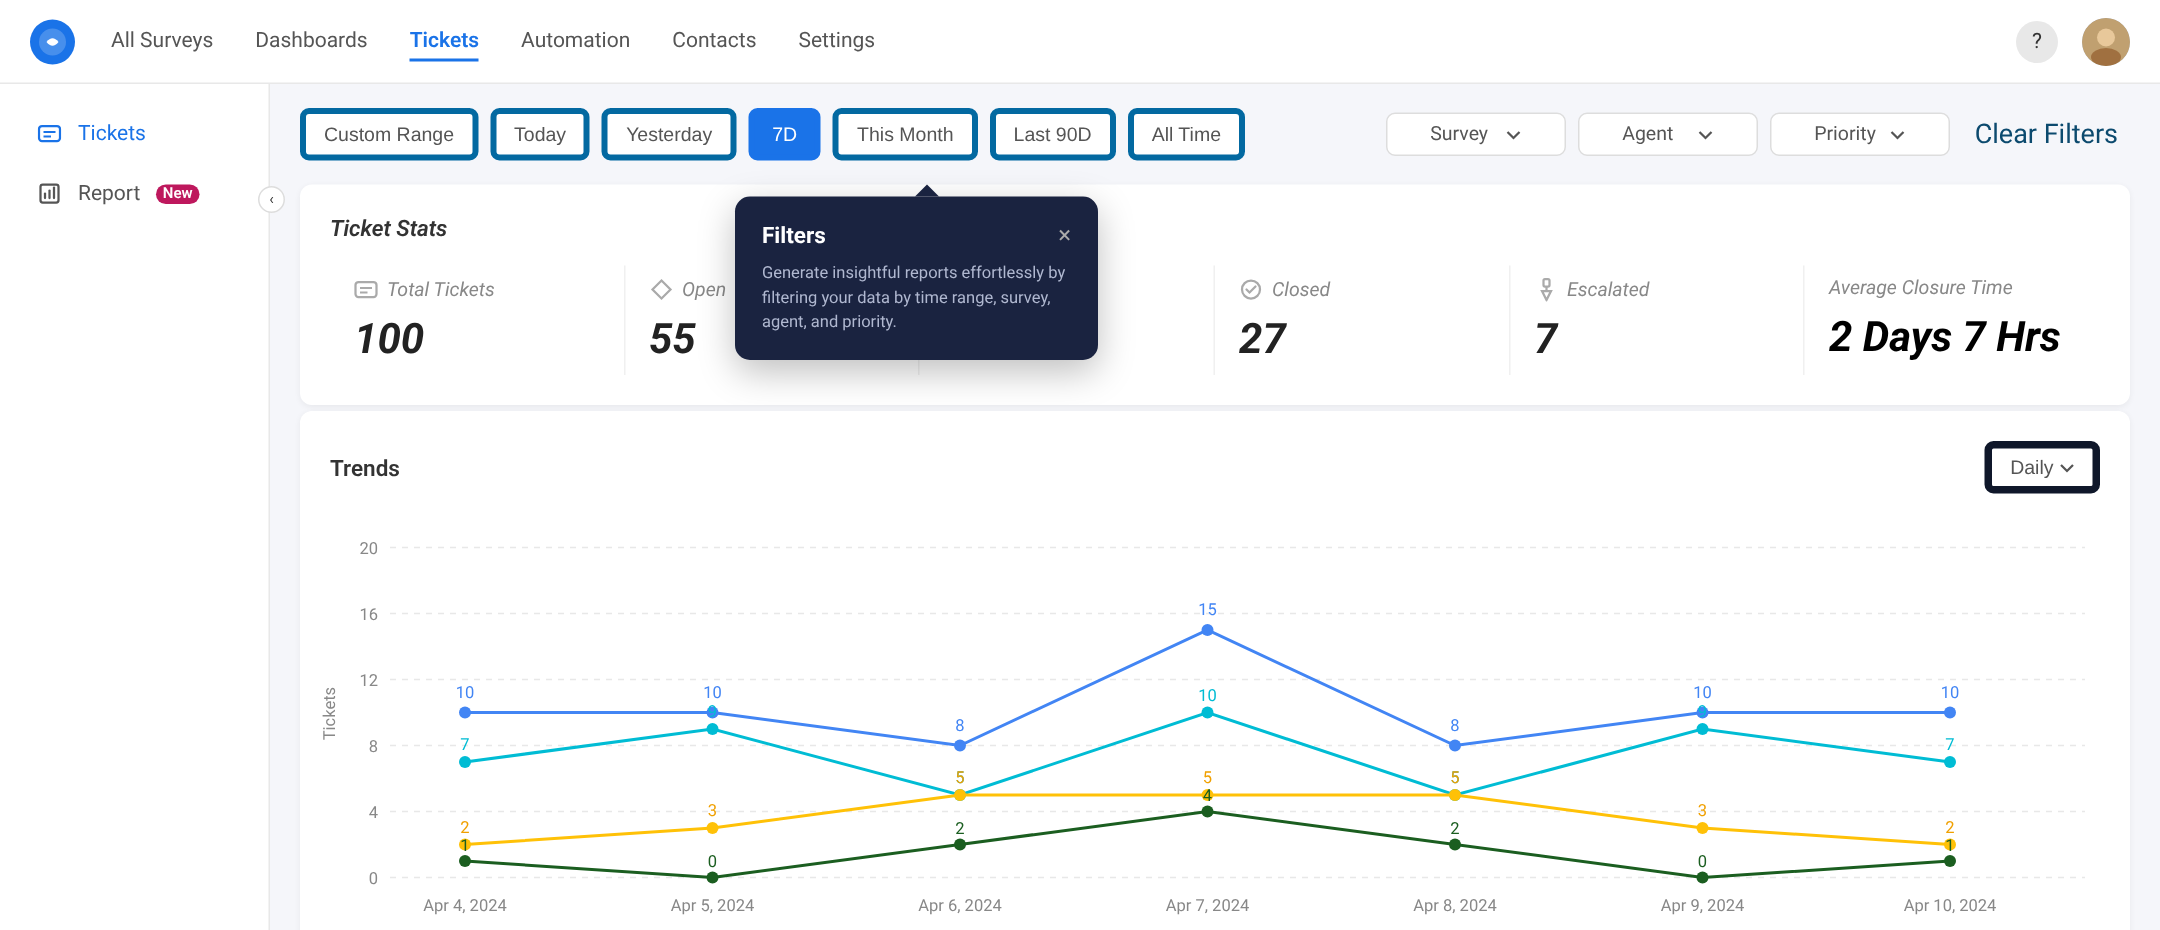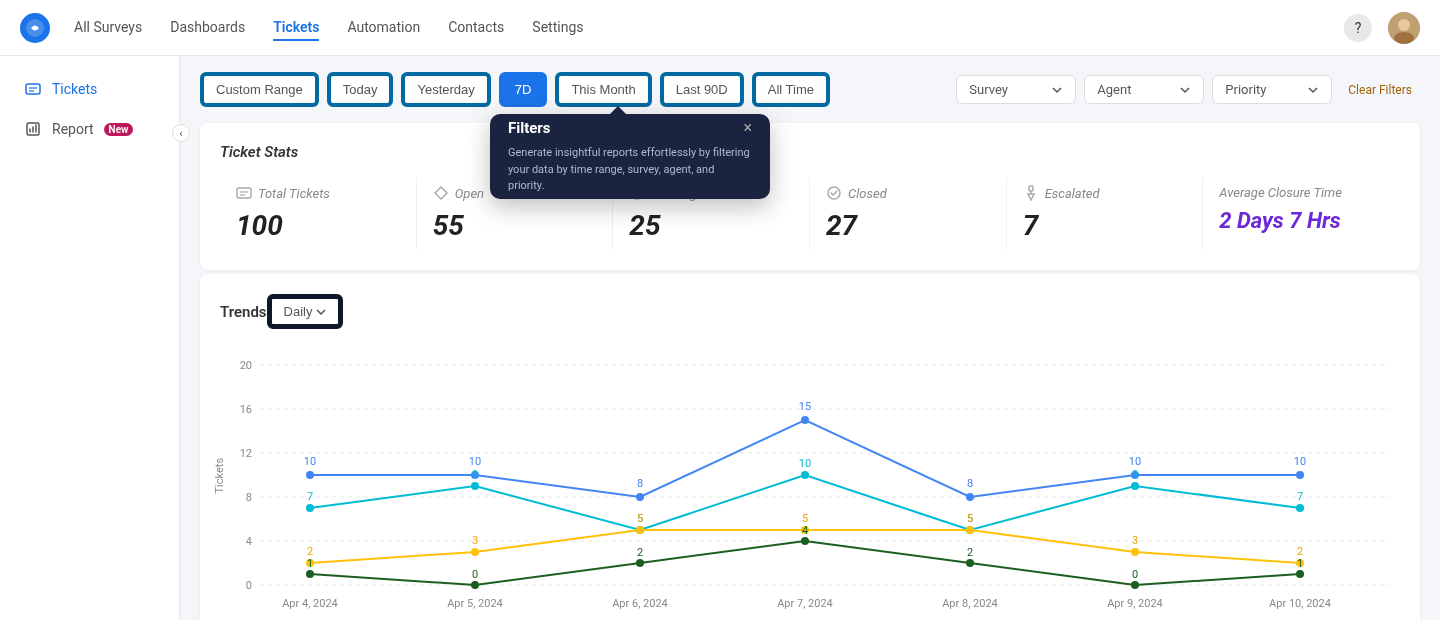--- a/index.html
+++ b/index.html
@@ -27,46 +27,46 @@
     .sidebar-collapse { position: absolute; left: 172px; top: 68px; width: 18px; height: 18px; background: #fff; border: 1px solid #ddd; border-radius: 50%; display: flex; align-items: center; justify-content: center; cursor: pointer; font-size: 10px; z-index: 10; }
 
     
     .main { flex: 1; overflow-y: auto; padding: 16px 20px; position: relative; }
 
     
     .filter-bar { display: flex; align-items: center; gap: 8px; margin-bottom: 16px; }
     .filter-btn { padding: 6px 12px; border: 4px solid #0369a1; border-radius: 6px; background: #fff; cursor: pointer; font-size: 13px; color: #555; }
     .filter-btn.active { background: #1a73e8; color: #fff; border-color: #1a73e8; }
     .filter-spacer { flex: 1; }
-    .filter-dropdown { display: flex; align-items: center; gap: 6px; padding: 6px 12px; border: 1px solid #ddd; border-radius: 6px; background: #fff; cursor: pointer; font-size: 13px; color: #555; min-width: 120px; }
+    .filter-dropdown { display: flex; align-items: center; gap: 6px; padding: 6px 28px; border: 1px solid #ddd; border-radius: 6px; background: #fff; cursor: pointer; font-size: 13px; color: #555; min-width: 120px; }
     .filter-dropdown svg { margin-left: auto; }
-    .clear-filters { color: #a16207; cursor: pointer; font-size: 12px; padding: 6px 8px; }
+    .clear-filters { color: #0c4a6e; cursor: pointer; font-size: 18px; padding: 6px 8px; }
 
     
     .stats-card { background: #fff; border-radius: 8px; padding: 20px; margin-bottom: 4px; box-shadow: 0 1px 4px rgba(0,0,0,0.06); font-style: italic; }
     .stats-title { font-weight: 600; font-size: 15px; margin-bottom: 16px; color: #333; }
     .stats-grid { display: grid; grid-template-columns: repeat(6, 1fr); gap: 0; }
     .stat-item { padding: 8px 16px; border-right: 1px solid #f0f0f0; }
     .stat-item:last-child { border-right: none; }
     .stat-label { display: flex; align-items: center; gap: 6px; color: #888; font-size: 13px; margin-bottom: 8px; }
     .stat-value { font-size: 28px; font-weight: 700; color: #222; }
-    .avg-value { font-size: 22px; font-weight: 700; color: #6d28d9; }
+    .avg-value { font-size: 28px; font-weight: 700; color: #000000; }
 
     
     .trends-card { background: #fff; border-radius: 8px; padding: 20px; box-shadow: 0 1px 4px rgba(0,0,0,0.06); }
-    .trends-header { display: flex; align-items: center; justify-content: flex-start; margin-bottom: 16px; }
+    .trends-header { display: flex; align-items: center; justify-content: space-between; margin-bottom: 16px; }
     .trends-title { font-weight: 600; font-size: 15px; color: #333; }
     .daily-btn { padding: 5px 12px; border: 5px solid #0f172a; border-radius: 6px; background: #fff; cursor: pointer; font-size: 13px; color: #555; display: flex; align-items: center; gap: 4px; }
 
     
     .chart-wrap { position: relative; }
     .chart-y-label { position: absolute; left: -18px; top: 50%; transform: rotate(-90deg) translateX(50%); font-size: 11px; color: #888; white-space: nowrap; }
 
     
-    .filters-tooltip { position: absolute; top: 58px; left: 310px; background: #1a2340; color: #fff; border-radius: 10px; padding: 4px 18px; width: 280px; z-index: 100; box-shadow: 0 8px 24px rgba(0,0,0,0.25); }
+    .filters-tooltip { position: absolute; top: 75px; left: 310px; background: #1a2340; color: #fff; border-radius: 10px; padding: 16px 18px; width: 242px; z-index: 100; box-shadow: 0 8px 24px rgba(0,0,0,0.25); }
     .filters-tooltip::before { content: ''; position: absolute; top: -8px; left: 120px; border-left: 8px solid transparent; border-right: 8px solid transparent; border-bottom: 8px solid #1a2340; }
     .tooltip-header { display: flex; align-items: center; justify-content: space-between; margin-bottom: 8px; }
     .tooltip-title { font-weight: 700; font-size: 15px; }
     .tooltip-close { cursor: pointer; font-size: 16px; color: #aaa; }
     .tooltip-body { font-size: 11px; color: #b0b8d0; line-height: 1.5; }
 
     svg.chart { width: 100%; overflow: visible; }
   </style>
 </head>
 <body>

